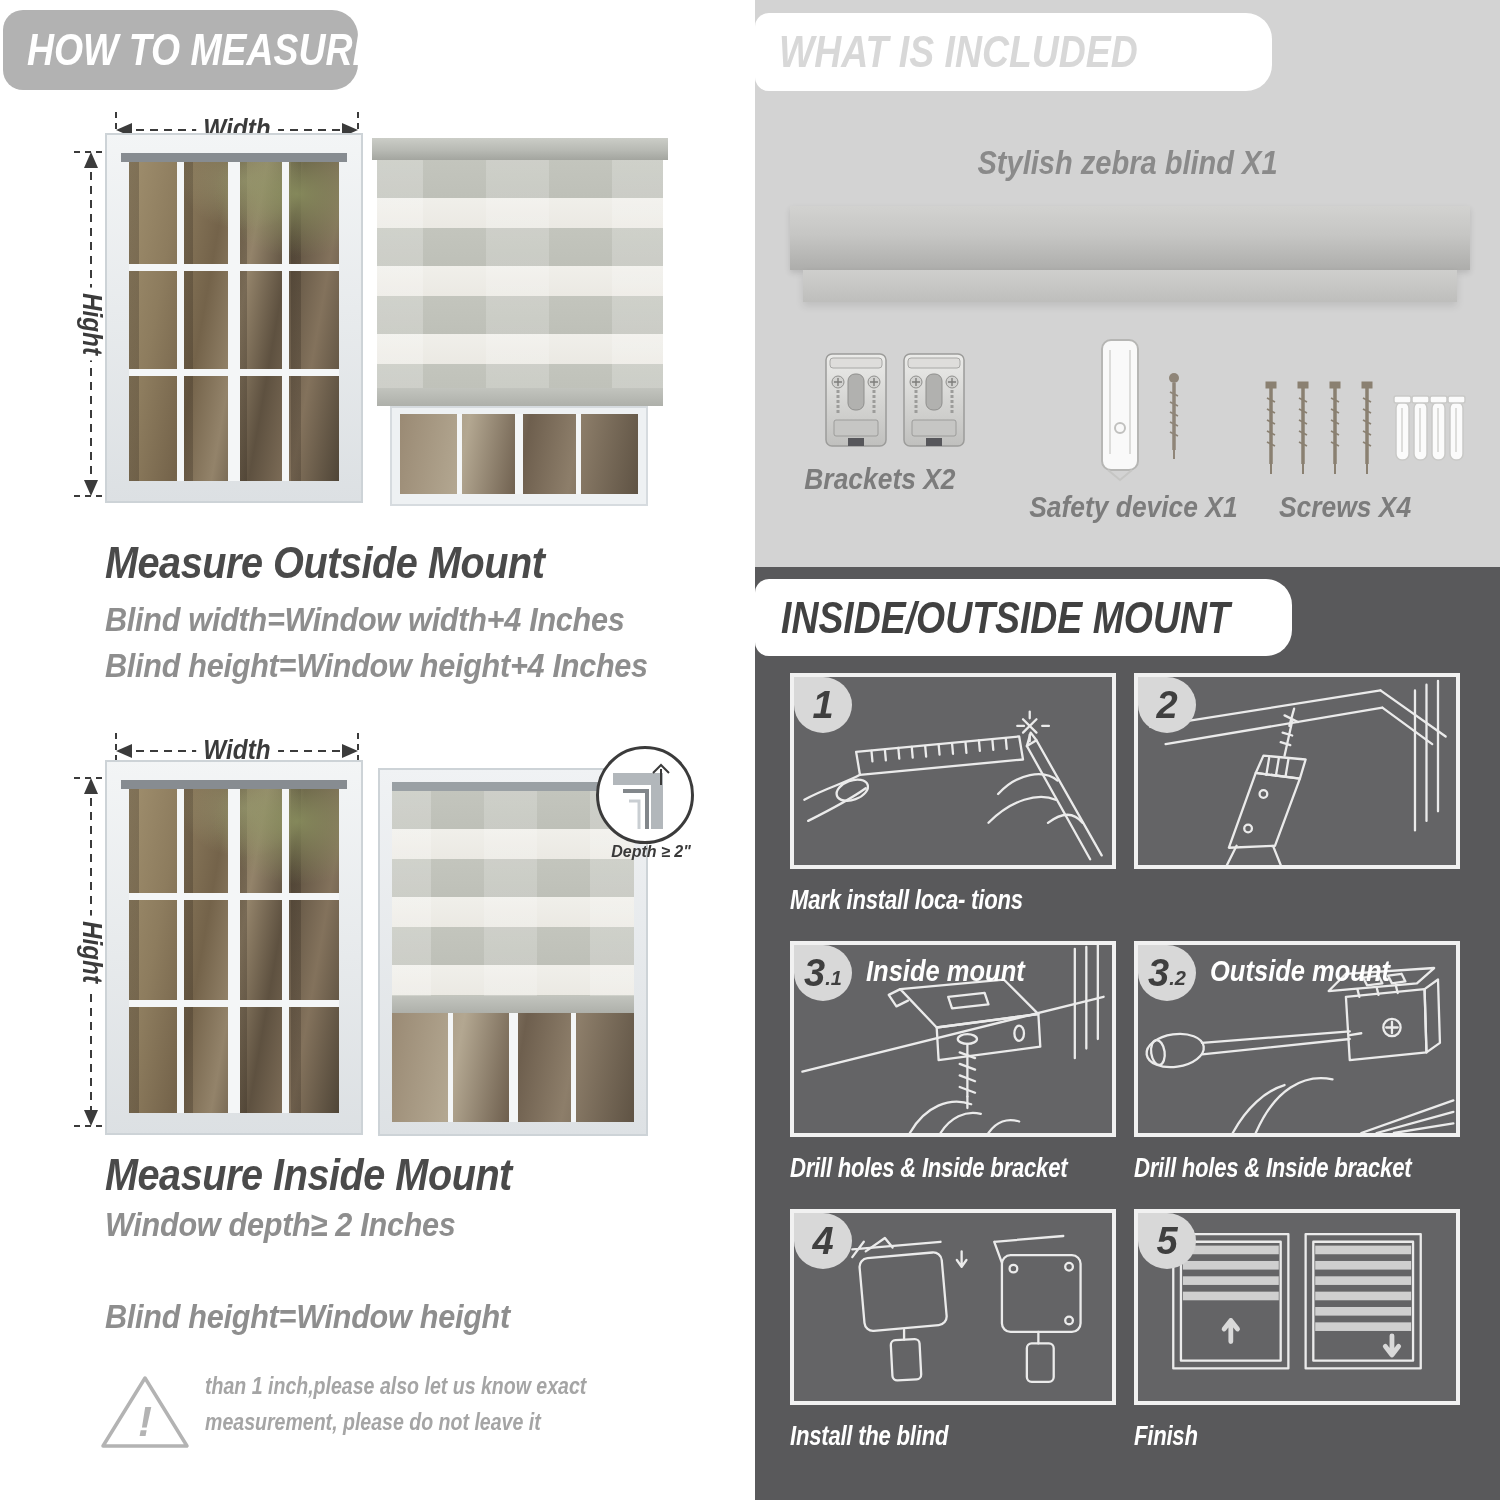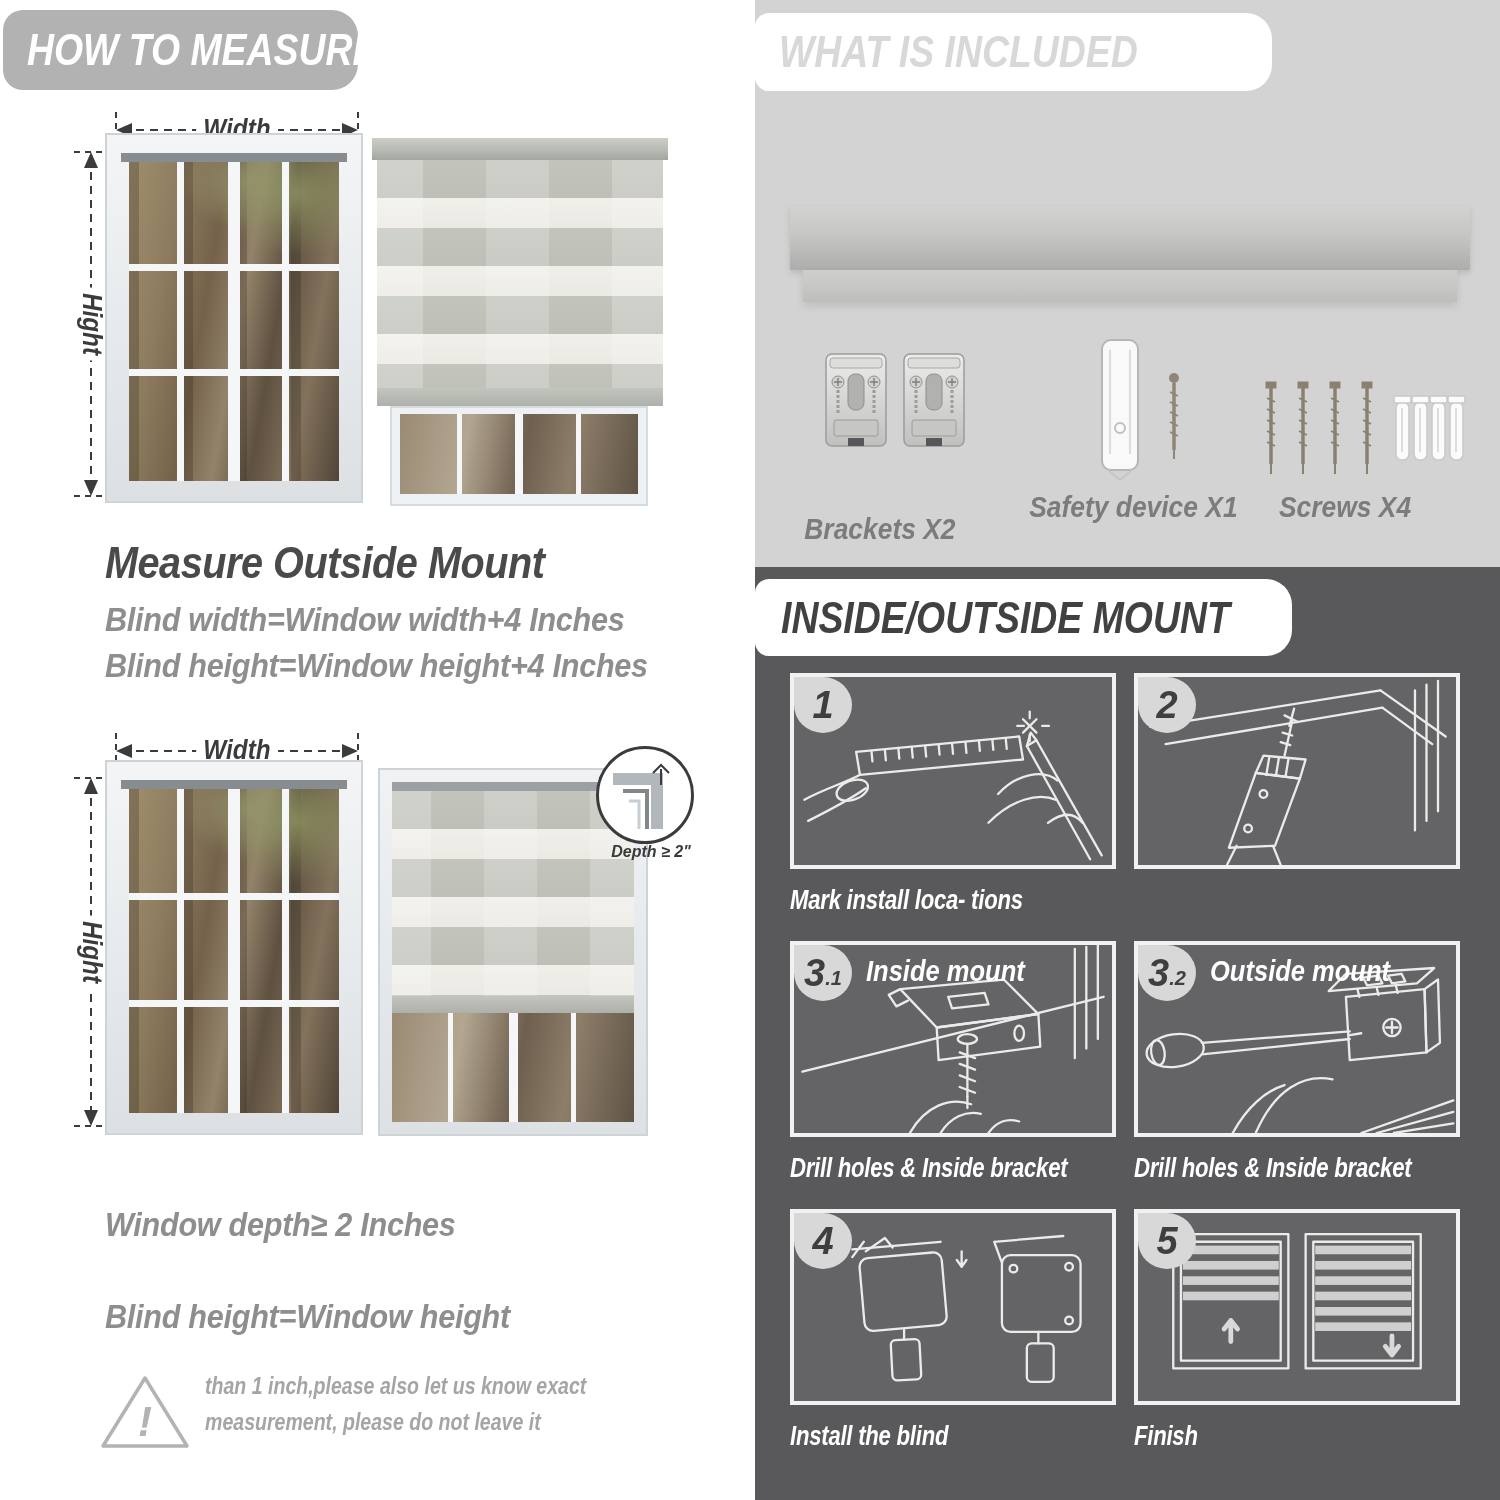--- a/index.html
+++ b/index.html
@@ -201,20 +201,23 @@
       <path d="M14 30 L58 30 L58 80" stroke="#b2b7bb" stroke-width="12" fill="none"></path>
       <path d="M24 42 L48 42 L48 80" stroke="#82878b" stroke-width="4" fill="none"></path>
       <path d="M30 52 L40 52 L40 80" stroke="#c9ced2" stroke-width="3" fill="none"></path>
       <path d="M62 20 L62 36 M54 24 l8 -8 l8 8" stroke="#3b3b3b" stroke-width="2" fill="none"></path>
     </svg>
   </div>
   <div class="abs depth-label" style="left:586px;top:843px;width:130px">
     <span>Depth ≥ 2"</span>
   </div>
 
+  <div class="abs sec-heading" style="left:105px;top:1150px">
+    <span class="cond" style="transform:scaleX(.9)">Measure Inside Mount</span>
+  </div>
   <div class="abs sec-line" style="left:105px;top:1205px">
     <span class="cond" style="transform:scaleX(.9)">Window depth≥ 2 Inches</span>
   </div>
   <div class="abs sec-line" style="left:105px;top:1297px">
     <span class="cond" style="transform:scaleX(.9)">Blind height=Window height</span>
   </div>
 
   <div class="abs" style="left:95px;top:1370px;width:100px;height:84px">
     <svg class="art" viewBox="0 0 100 84">
       <path d="M50 8 L92 76 L8 76 Z" fill="none" stroke="#b3b3b3" stroke-width="3.5" stroke-linejoin="round"></path>
@@ -225,20 +228,23 @@
     <div class="warn-line"><span class="cond">than 1 inch,please also let us know exact</span></div>
     <div class="warn-line"><span class="cond">measurement, please do not leave it</span></div>
   </div>
 
   <div class="abs gray-panel"></div>
 
   <div class="abs wbadge wbadge1">
     <span class="cond">WHAT IS INCLUDED</span>
   </div>
 
+  <div class="abs product-label">
+    <span class="condc">Stylish zebra blind X1</span>
+  </div>
 
   <div class="abs cassette-main"></div>
   <div class="abs cassette-lower"></div>
 
   <div class="abs" style="left:822px;top:348px;width:68px;height:112px">
     <svg class="art" viewBox="0 0 68 112">
       <defs>
           <linearGradient id="gm" x1="0" y1="0" x2="0" y2="1">
         <stop offset="0" stop-color="#ececea"></stop>
             <stop offset="1" stop-color="#c0c0be"></stop>
@@ -311,21 +317,21 @@
           <rect x="154" y="18" width="17" height="7" rx="2"></rect>
         <rect x="174" y="24" width="13" height="58" rx="6"></rect>
           <rect x="172" y="18" width="17" height="7" rx="2"></rect>
         <rect x="192" y="24" width="13" height="58" rx="6"></rect>
           <rect x="190" y="18" width="17" height="7" rx="2"></rect>
       </g>
       <path d="M144 30 v44 M162 30 v44 M180 30 v44 M198 30 v44" stroke="#dddddb" stroke-width="2"></path>
     </svg>
   </div>
 
-  <div class="abs part-label" style="left:790px;top:512px;width:180px">
+  <div class="abs part-label" style="left:790px;top:462px;width:180px">
     <span class="condc">Brackets X2</span>
   </div>
   <div class="abs part-label" style="left:1015px;top:490px;width:230px">
     <span class="condc">Safety device X1</span>
   </div>
   <div class="abs part-label" style="left:1255px;top:490px;width:180px">
     <span class="condc">Screws X4</span>
   </div>
 
   <div class="abs dark-panel"></div>

